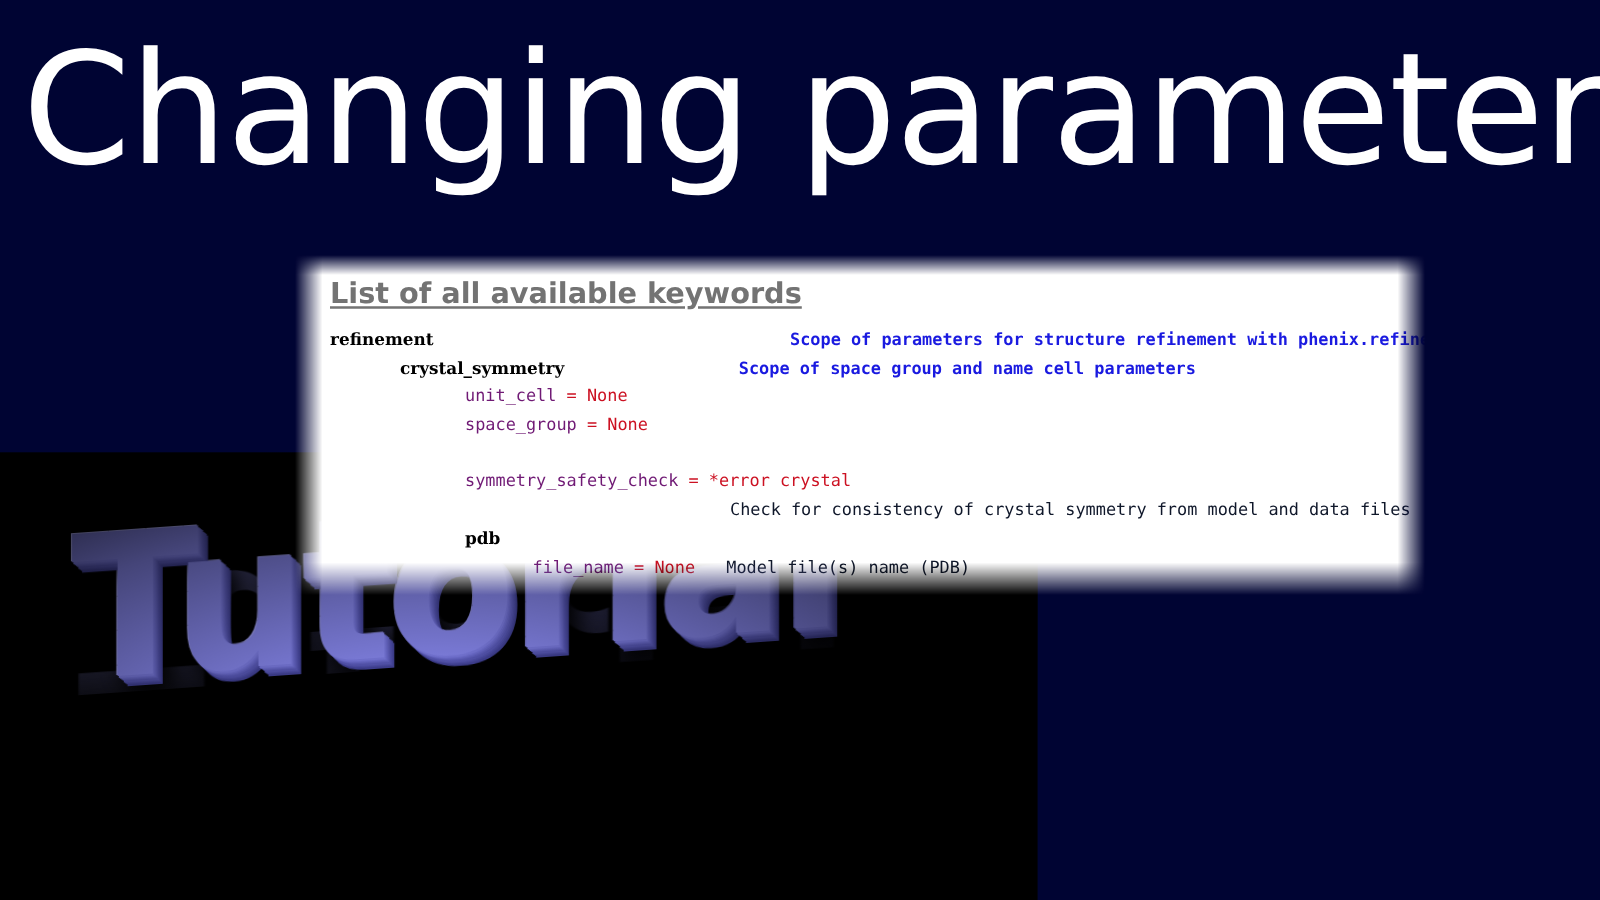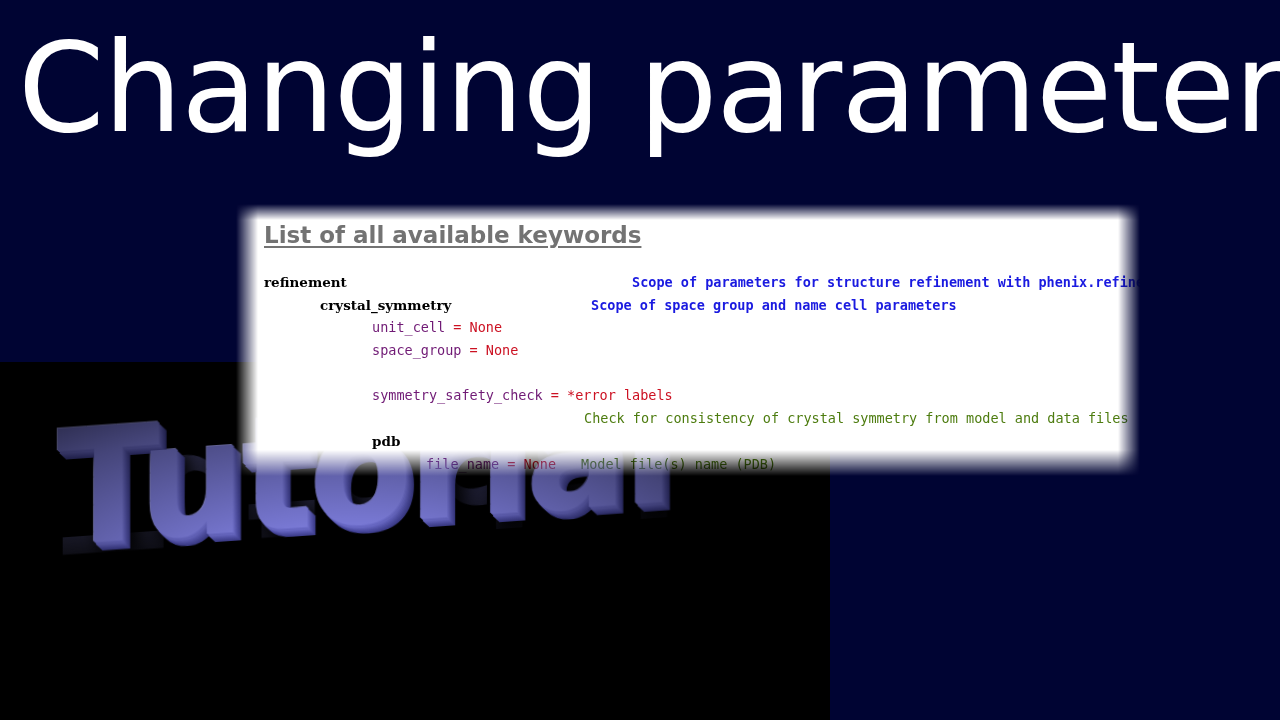--- a/index.html
+++ b/index.html
@@ -152,21 +152,21 @@
     font-weight: 700;
     color: #737373;
     text-decoration: underline;
     text-underline-offset: 3px;
     white-space: nowrap;
   }
 
   #keyword-list {
     position: absolute;
     left: 0;
-    top: 72px;
+    top: 62px;
     right: 0;
     font-family: "DejaVu Sans Mono", monospace;
     font-size: 13.5px;
     line-height: 1.0;
     text-align: right;
   }
   .kw-row {
     position: relative;
     height: 22.7px;
     white-space: nowrap;
@@ -188,21 +188,21 @@
     font-size: 13.5px;
   }
   .param-name { color: #701a75; }
   .eq { color: #cc1122; }
   .val { color: #cc1122; }
   .desc {
     color: #1a1ae0;
     font-weight: 700;
   }
   .desc-light {
-    color: #4d7c0f;
+    color: #0f172a;
     font-weight: 400;
   }
 </style>
 </head>
 <body>
 
 <div id="slide">
 
   <div id="slide-title">Changing parameters</div>
 
@@ -226,21 +226,21 @@
           <div class="kw-right desc" style="left: 355px;">Scope of space group and name cell parameters</div>
         </div>
         <div class="kw-row">
           <div class="kw-left" style="left: 136px;"><span class="param-name">unit_cell</span><span class="eq"> = </span><span class="val">None</span></div>
         </div>
         <div class="kw-row">
           <div class="kw-left" style="left: 136px;"><span class="param-name">space_group</span><span class="eq"> = </span><span class="val">None</span></div>
         </div>
         <div class="kw-row"></div>
         <div class="kw-row">
-          <div class="kw-left" style="left: 136px;"><span class="param-name">symmetry_safety_check</span><span class="eq"> = </span><span class="val">*error labels</span></div>
+          <div class="kw-left" style="left: 136px;"><span class="param-name">symmetry_safety_check</span><span class="eq"> = </span><span class="val">*error crystal</span></div>
         </div>
         <div class="kw-row">
           <div class="kw-right desc-light" style="left: 348px;">Check for consistency of crystal symmetry from model and data files</div>
         </div>
         <div class="kw-row">
           <div class="kw-left" style="left: 136px;"><span class="scope-name">pdb</span></div>
         </div>
         <div class="kw-row">
           <div class="kw-left" style="left: 190px;"><span class="param-name">file_name</span><span class="eq"> = </span><span class="val">None</span></div>
           <div class="kw-right desc-light" style="left: 345px;">Model file(s) name (PDB)</div>

